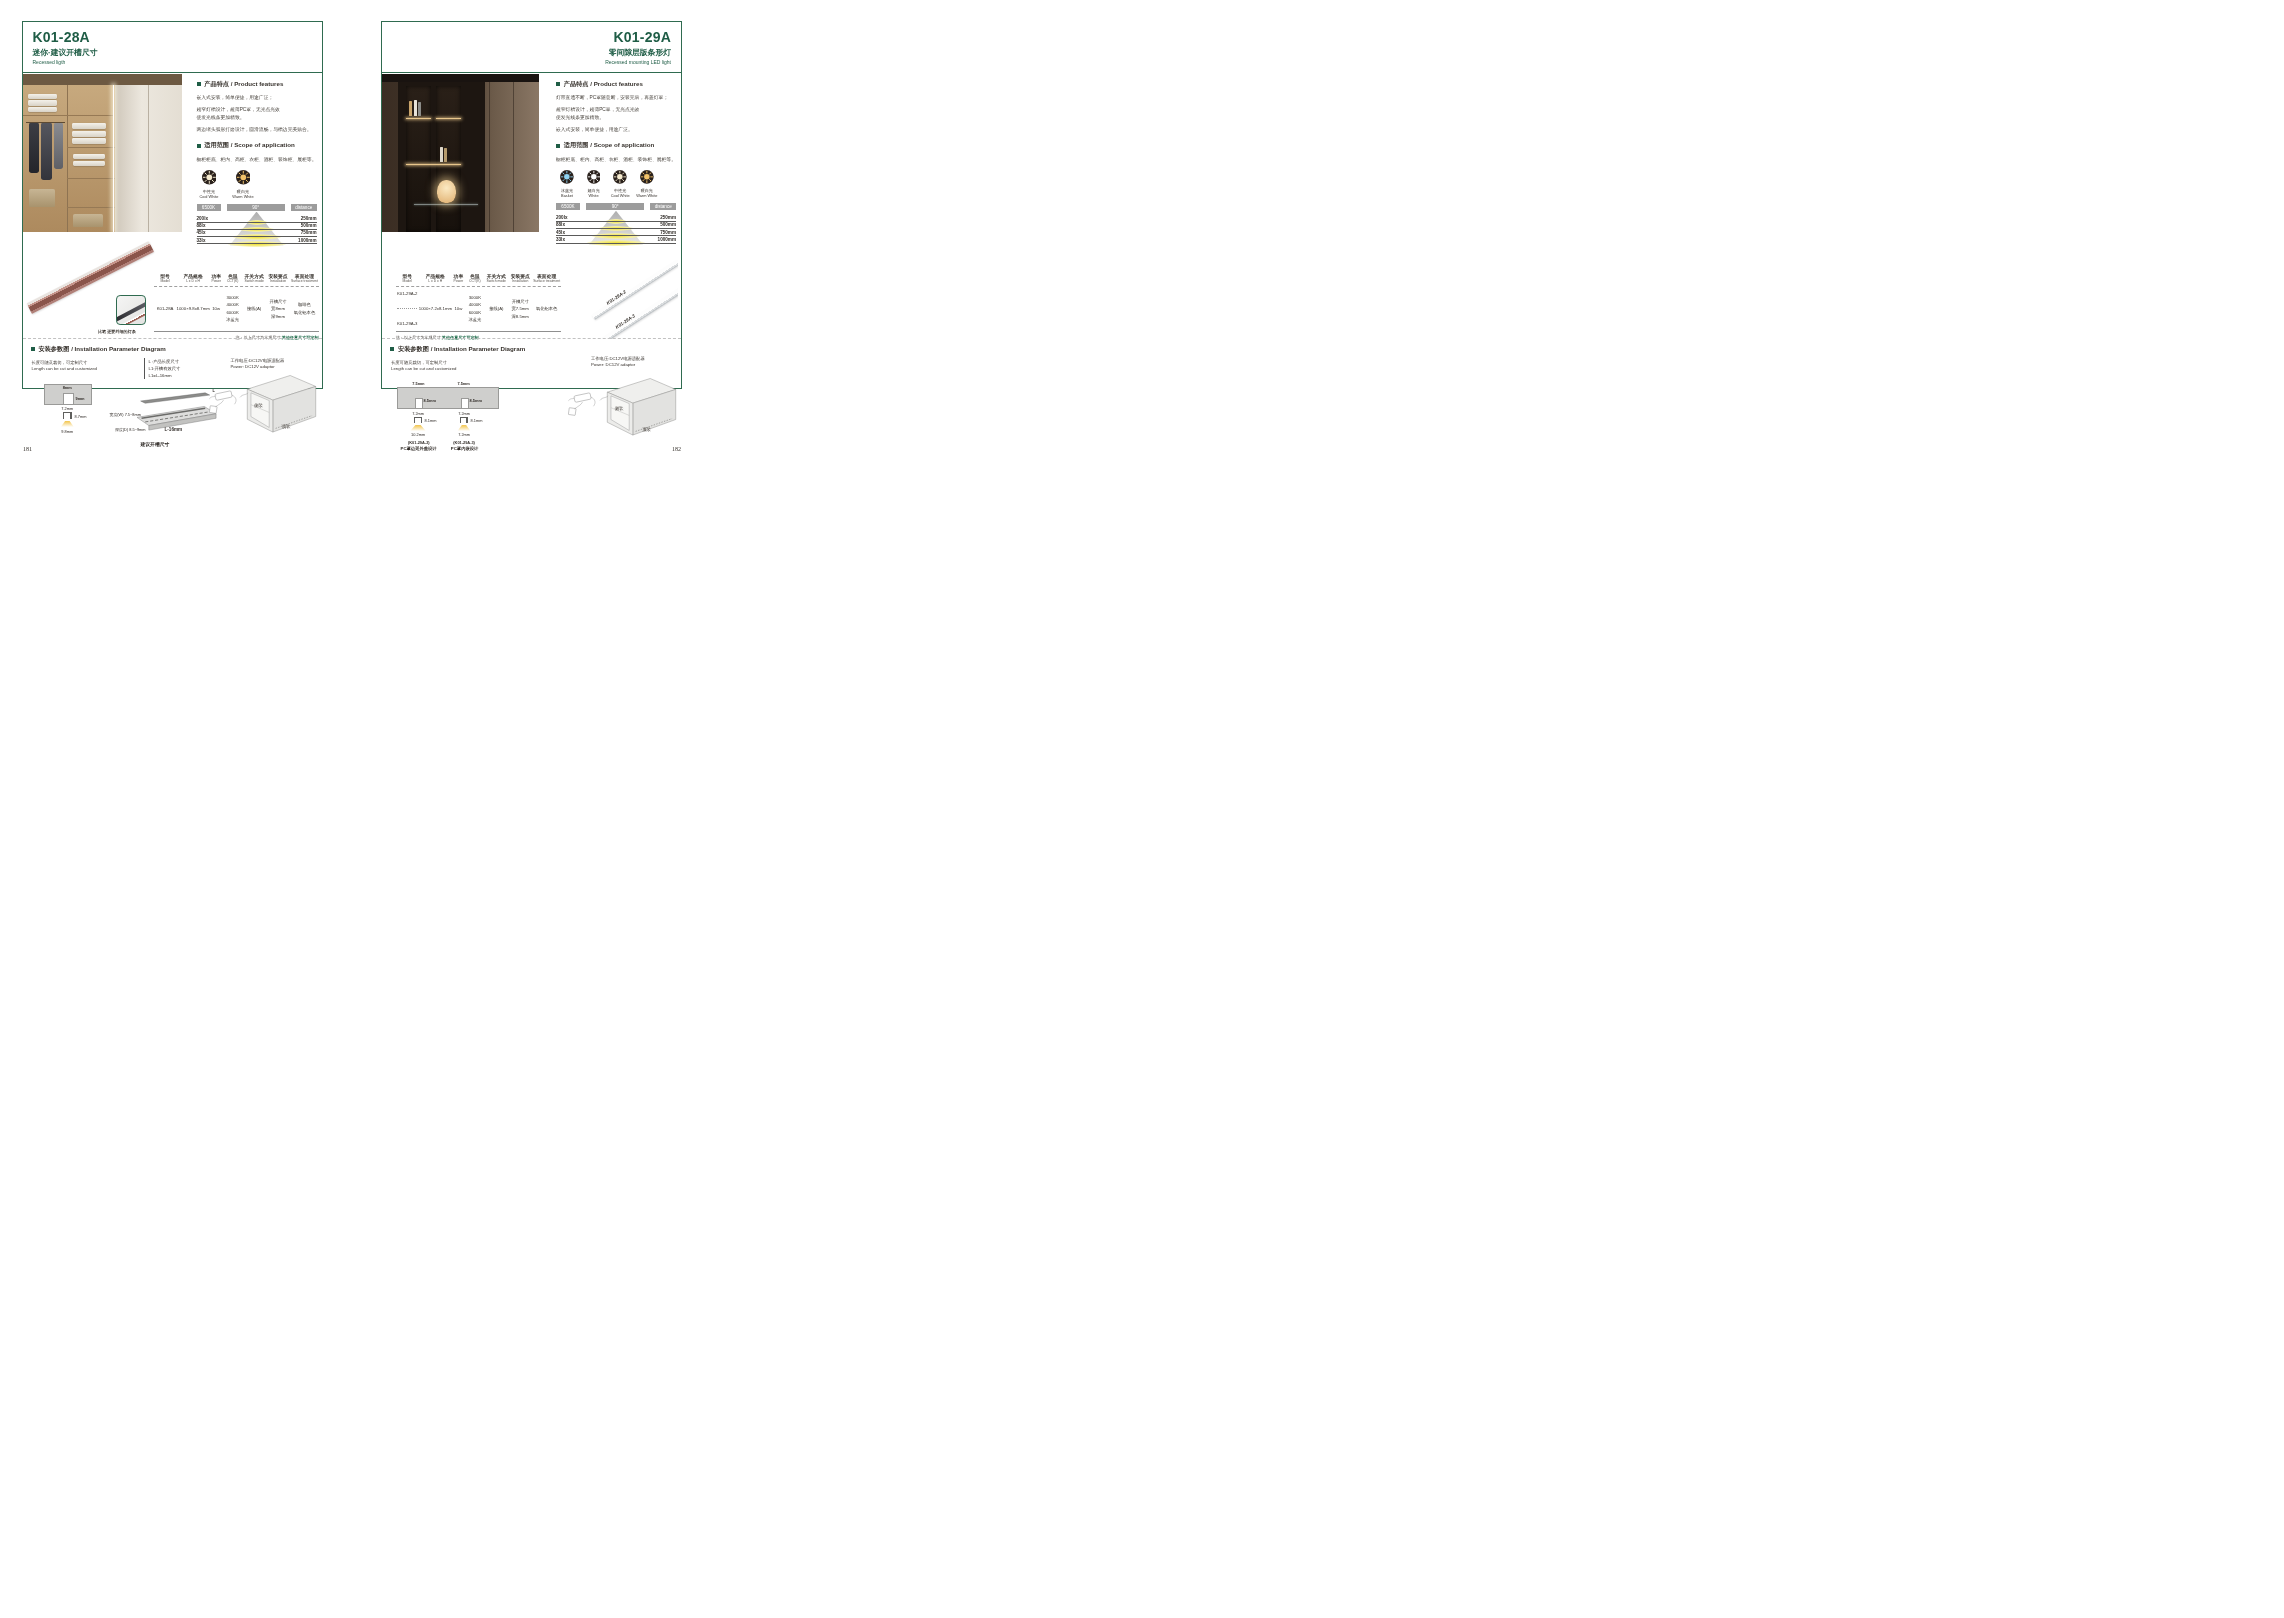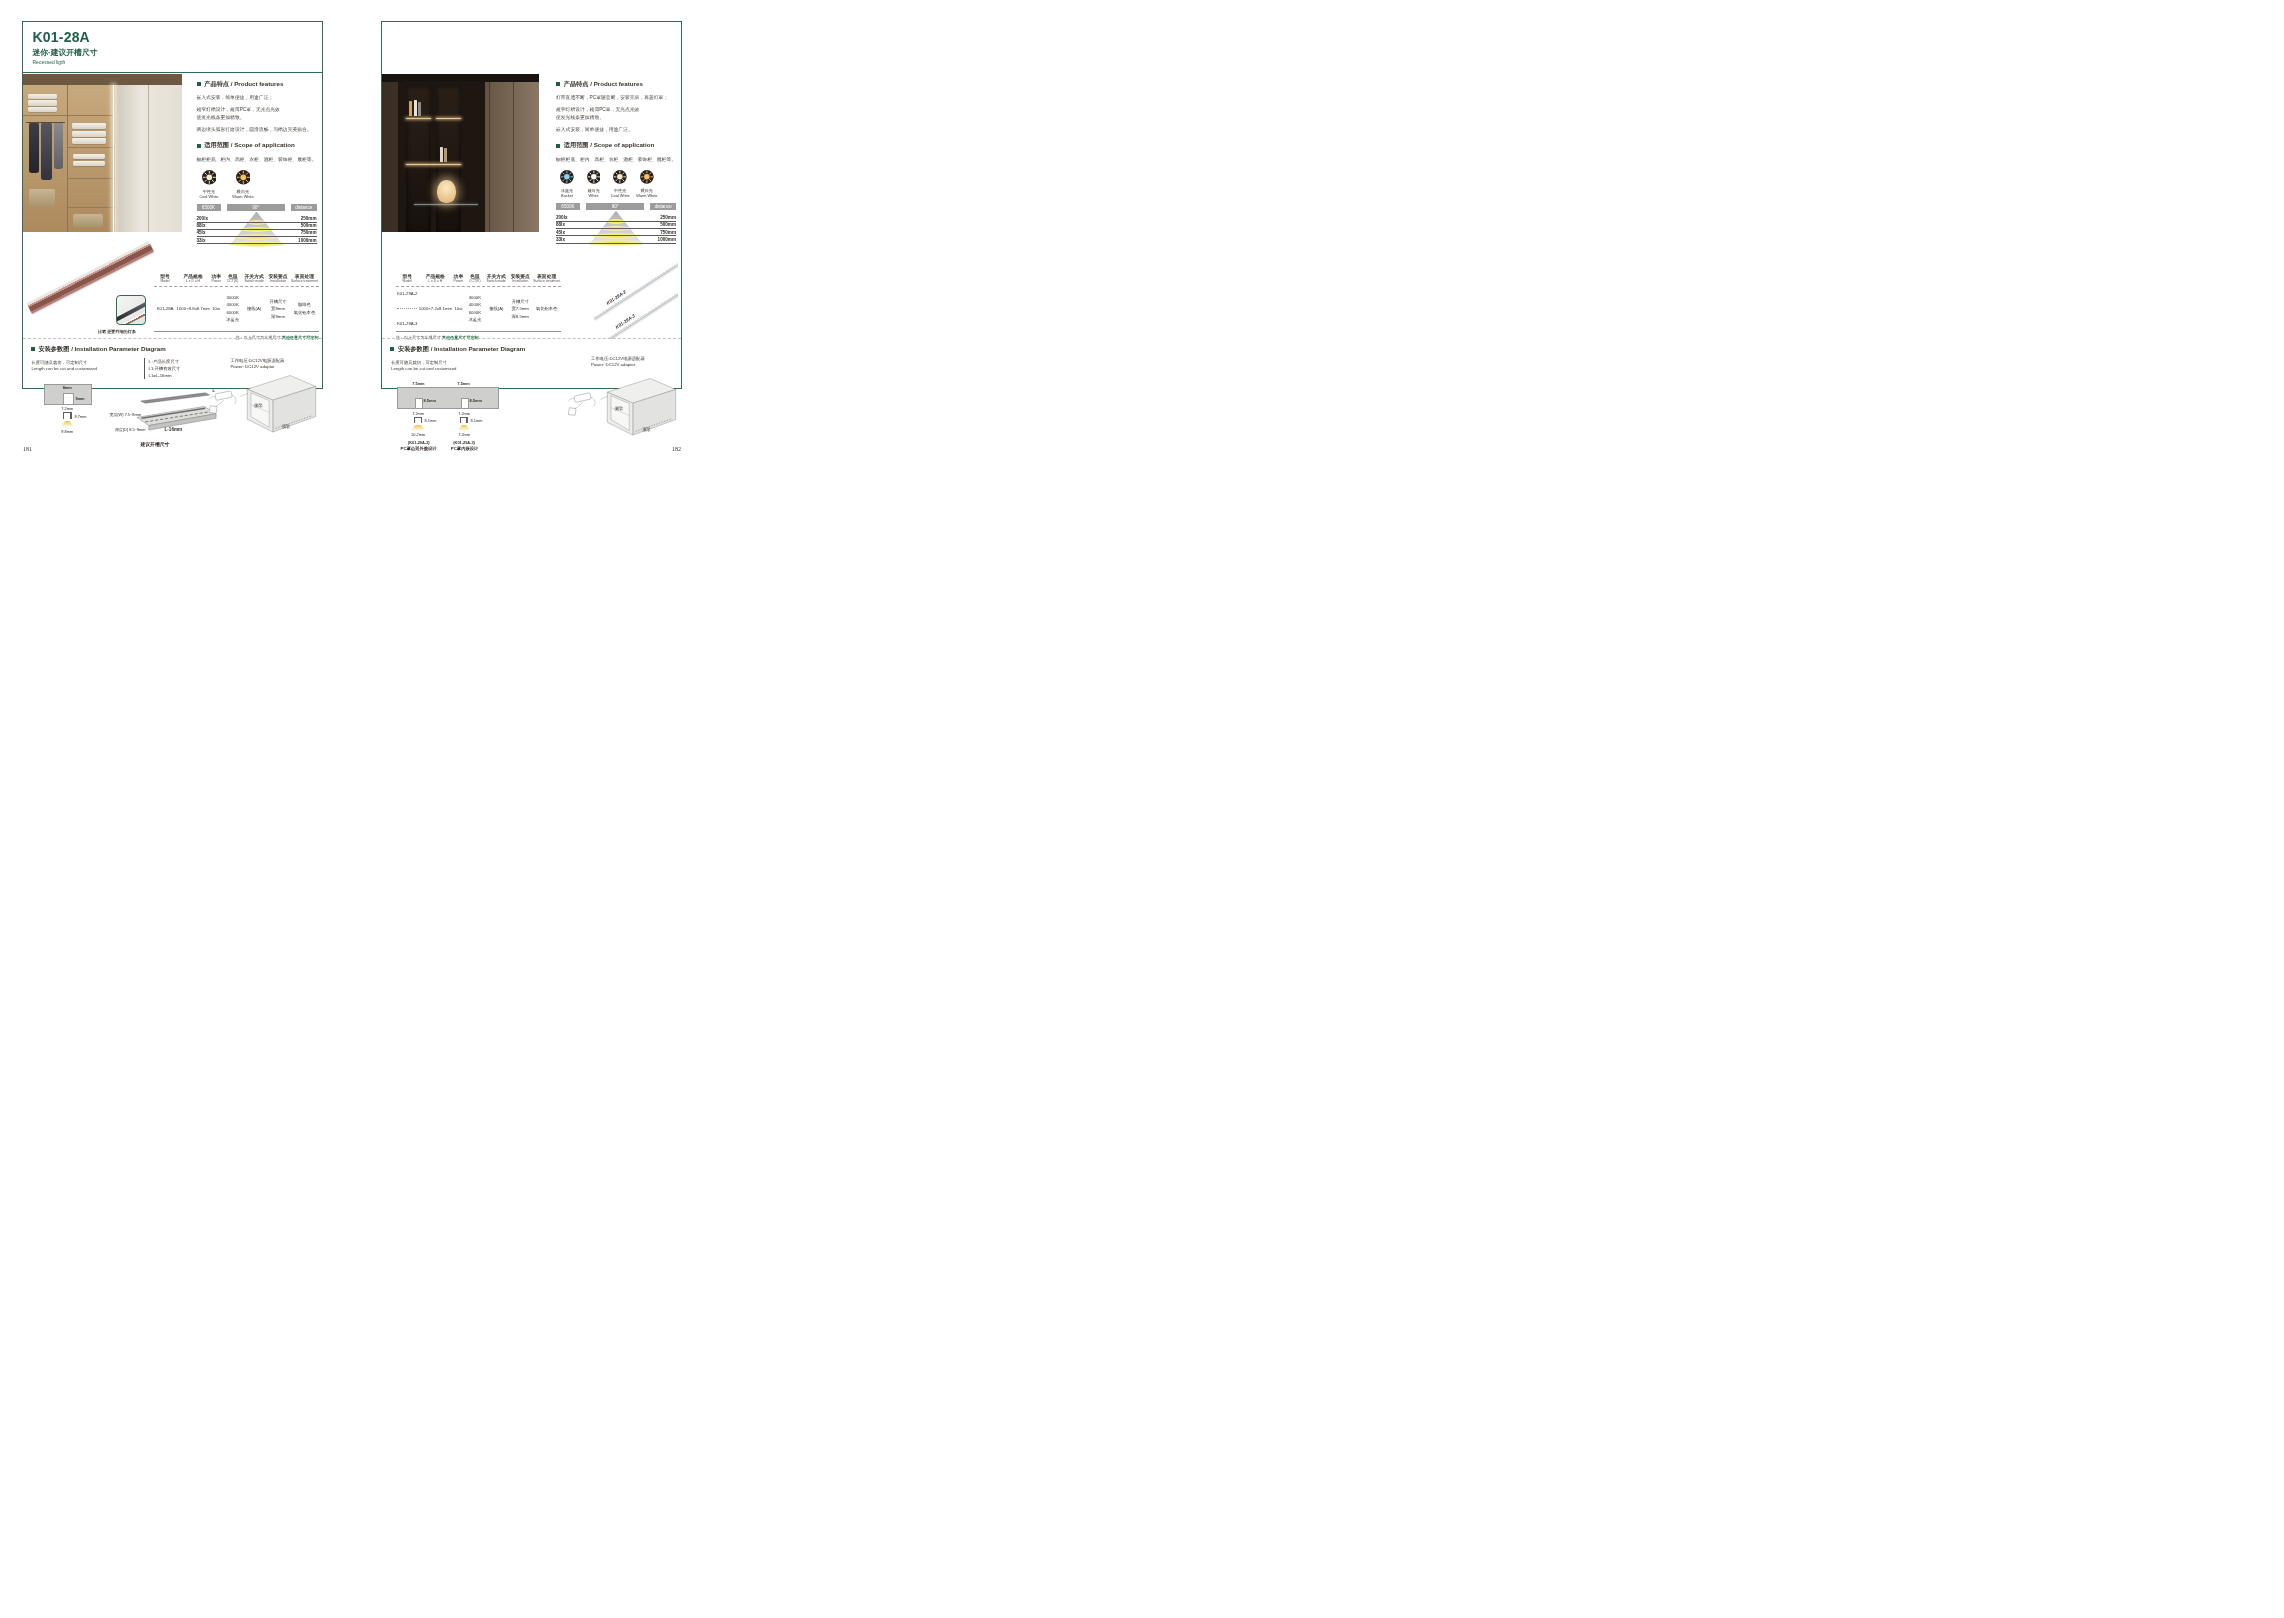--- a/index.html
+++ b/index.html
@@ -388,20 +388,25 @@
       <path d="M2,60 C8,52 14,56 20,50" stroke="#999" fill="none"></path>
     </svg>
     <div class="mount-label" style="left:16.4px;top:33px;">侧装</div>
     <div class="mount-label" style="left:44px;top:54px;">顶装</div>
   </div>
 
 </div>
 
 <div class="page" id="page-2">
 
+  <div class="hdr r">
+    <div class="title">K01-29A</div>
+    <div class="sub-cn">零间隙层版条形灯</div>
+    <div class="sub-en">Recessed mounting LED light</div>
+  </div>
 
   <div class="photo" style="width:157px;">
     <div class="abs rp-base"></div>
     <div class="abs rp-cab"></div>
     <div class="abs rp-col" style="left:24px;"></div>
     <div class="abs rp-col" style="left:54px;"></div>
     <div class="abs rp-glow" style="left:24px;top:44px;width:25px;"></div>
     <div class="abs rp-glow" style="left:54px;top:44px;width:25px;"></div>
     <div class="abs rp-glow" style="left:24px;top:90px;width:55px;"></div>
     <div class="abs rp-book" style="left:27px;top:27px;height:15.5px;background:#caa56b;"></div>

